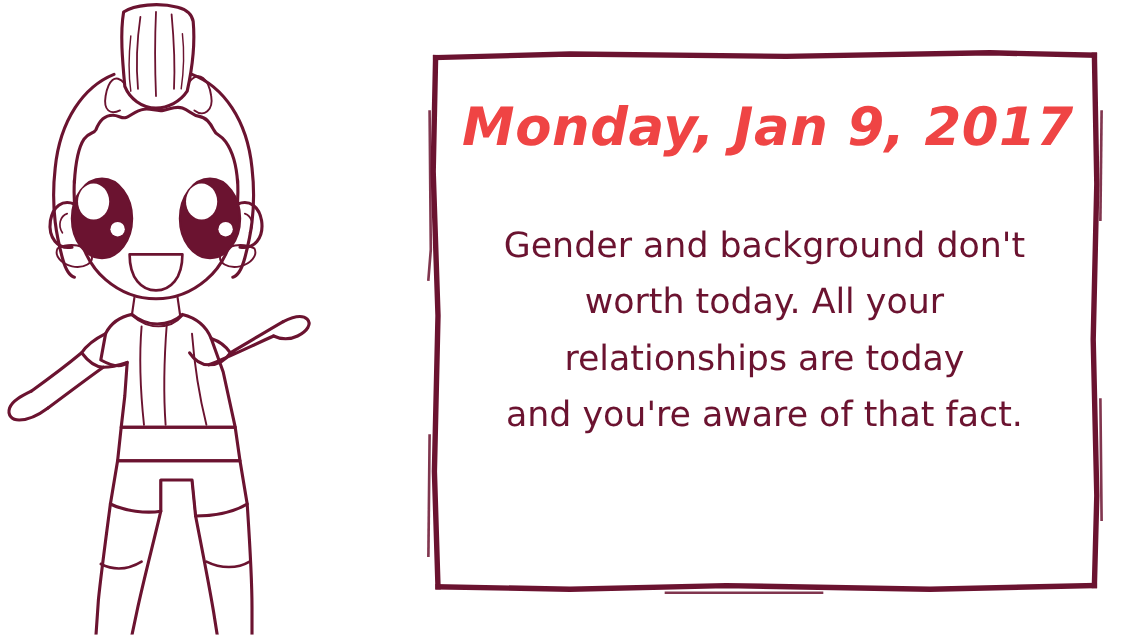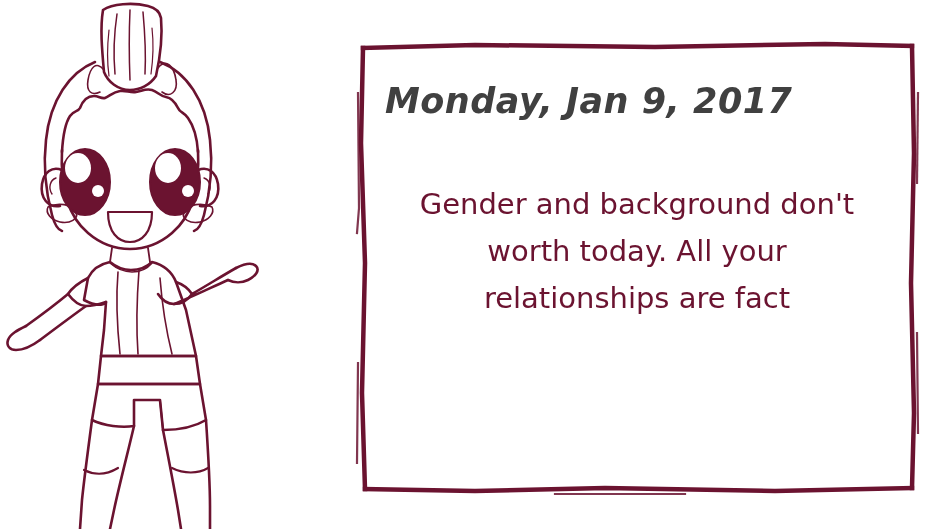--- a/index.html
+++ b/index.html
@@ -44,23 +44,23 @@
     height: 462px;
   }
   .note-date {
     position: absolute;
     left: 30px;
     top: 48px;
     width: 520px;
     font-family: "DejaVu Sans", sans-serif;
     font-style: italic;
     font-weight: bold;
-    font-size: 35px;
+    font-size: 44px;
     letter-spacing: 0.5px;
-    color: #404040;
+    color: #ef4444;
     white-space: nowrap;
   }
   .note-body {
     position: absolute;
     left: 12px;
     top: 148px;
     width: 540px;
     text-align: center;
     font-family: "DejaVu Sans", sans-serif;
     font-size: 29px;
@@ -272,18 +272,19 @@
         <path d="M 562 300 L 563 400"></path>
         <path d="M 200 461 L 330 461"></path>
       </g>
     </svg>
 
     <div id="note-text-layer">
       <div class="note-date">Monday, Jan 9, 2017</div>
       <div class="note-body">
         <span class="bline">Gender and background don't</span>
         <span class="bline">worth today. All your</span>
-        <span class="bline">relationships are fact</span>
+        <span class="bline">relationships are today</span>
+        <span class="bline">and you're aware of that fact.</span>
       </div>
     </div>
   </div>
 
 </div>
 
 </body></html>

